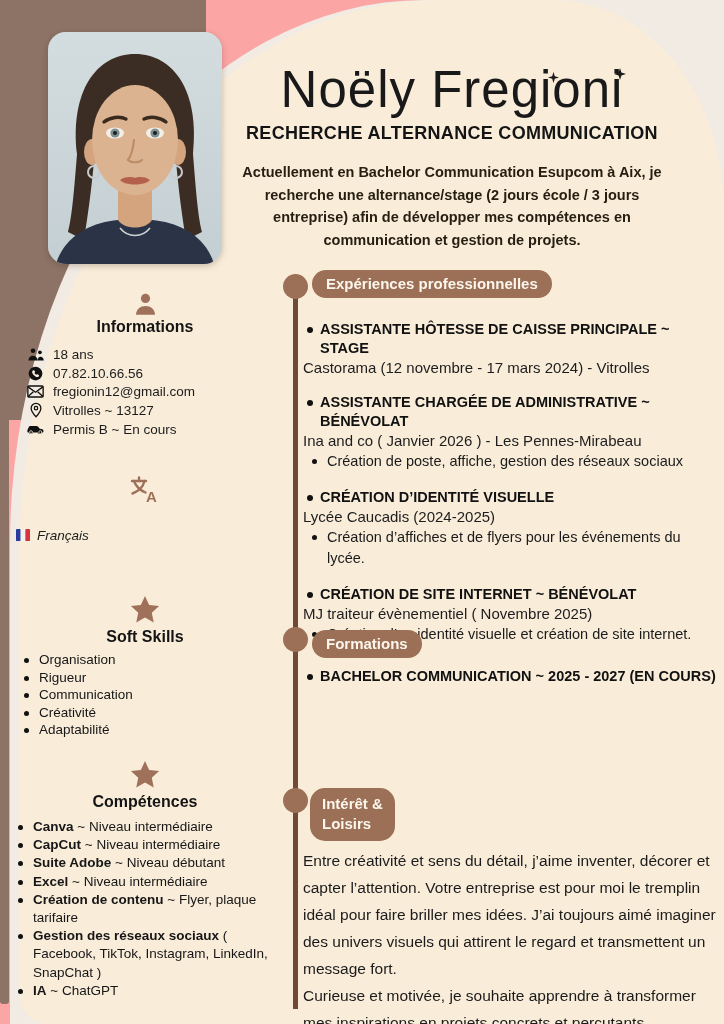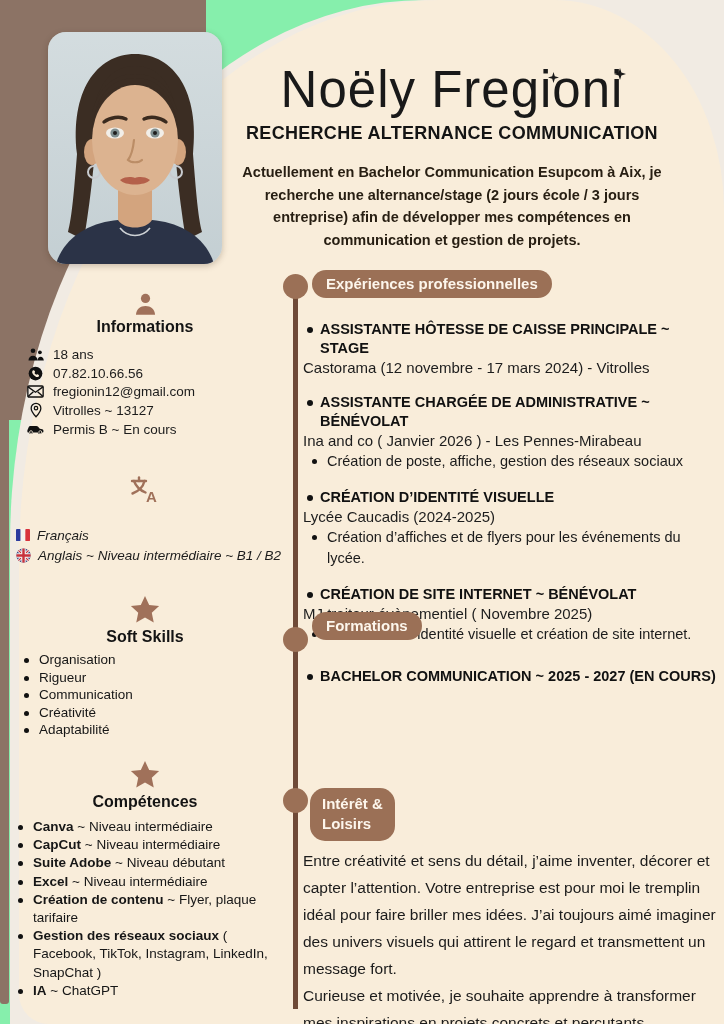--- a/index.html
+++ b/index.html
@@ -1,18 +1,18 @@
 <!DOCTYPE html>
 <html><head>
 <meta charset="utf-8">
 <style>
   html,body{margin:0;padding:0;background:#e8e2d8;}
   .canvas{
     position:relative;width:724px;height:1024px;overflow:hidden;
-    background:#86efac;
+    background:#fca5a5;
     font-family:"Liberation Sans","DejaVu Sans",sans-serif;
     color:#222;
   }
   
   .taupe-rect{position:absolute;left:0;top:0;width:206px;height:420px;background:#8c7365;z-index:1;}
   .taupe-strip{position:absolute;left:0;top:0;width:9px;height:1004px;background:#8c7365;z-index:1;border-radius:0 0 3px 3px;}
   .halo{position:absolute;left:10px;top:0;width:714px;height:1024px;background:#f1ebe3;
         border-top-left-radius:415px 545px;z-index:2;}
   .card{position:absolute;left:19px;top:0;width:705px;height:1024px;background:#f9edda;
         border-radius:420px 170px 0 30px / 560px 210px 0 30px;z-index:3;}
@@ -203,37 +203,20 @@
   </div>
   <div class="lang-list">
     <div class="lang-row">
       <svg width="14" height="14" viewBox="0 0 15 15">
           <rect x="0" y="1" width="5" height="13" fill="#2b3a9e" rx="1"></rect>
           <rect x="5" y="1" width="5" height="13" fill="#f4f2ee"></rect>
           <rect x="10" y="1" width="5" height="13" fill="#d8333c" rx="1"></rect>
         </svg>
       <span class="tx">Français</span>
     </div>
-    <div class="lang-row">
-      <svg width="15" height="15" viewBox="0 0 20 20">
-        <defs>
-            <clipPath id="ukc">
-              <circle cx="10" cy="10" r="9.5"></circle>
-            </clipPath>
-          </defs>
-        <g clip-path="url(#ukc)">
-          <rect width="20" height="20" fill="#26337a"></rect>
-          <path d="M0 0 L20 20 M20 0 L0 20" stroke="#f4f2ee" stroke-width="4"></path>
-          <path d="M0 0 L20 20 M20 0 L0 20" stroke="#c8323c" stroke-width="1.6"></path>
-          <path d="M10 0 V20 M0 10 H20" stroke="#f4f2ee" stroke-width="6"></path>
-          <path d="M10 0 V20 M0 10 H20" stroke="#c8323c" stroke-width="3.2"></path>
-        </g>
-      </svg>
-      <span class="tx">Anglais ~ Niveau intermédiaire ~ B1 / B2</span>
-    </div>
   </div>
 
   <div class="side-icon" style="top:595px">
     <svg width="32" height="30" viewBox="0 0 24 23" fill="#a0715a">
         <path d="M12 .8 L15.2 7.6 L22.8 8.5 L17.2 13.6 L18.7 21 L12 17.3 L5.3 21 L6.8 13.6 L1.2 8.5 L8.8 7.6 Z"></path>
       </svg>
   </div>
   <div class="side-head" style="top:628px">Soft Skills</div>
   <ul class="dot-list soft">
     <li>Organisation</li>
@@ -287,21 +270,21 @@
     </div>
     <div class="entry">
       <div class="entry-title">CRÉATION DE SITE INTERNET ~ BÉNÉVOLAT</div>
       <div class="entry-org">MJ traiteur évènementiel ( Novembre 2025)</div>
       <ul class="entry-bullets">
           <li>Création d’un identité visuelle et création de site internet.</li>
         </ul>
     </div>
   </div>
 
-  <div class="badge pill" style="top:612px">Formations</div>
+  <div class="badge pill" style="top:630px">Formations</div>
 
   <div class="entries" style="top:667px">
     <div class="entry fgap">
       <div class="entry-title">BACHELOR COMMUNICATION ~ 2025 - 2027 (EN COURS)</div>
     </div>
   </div>
 
   <div class="badge blob">
     <div>Intérêt &amp;</div>
     <div>Loisirs</div>

